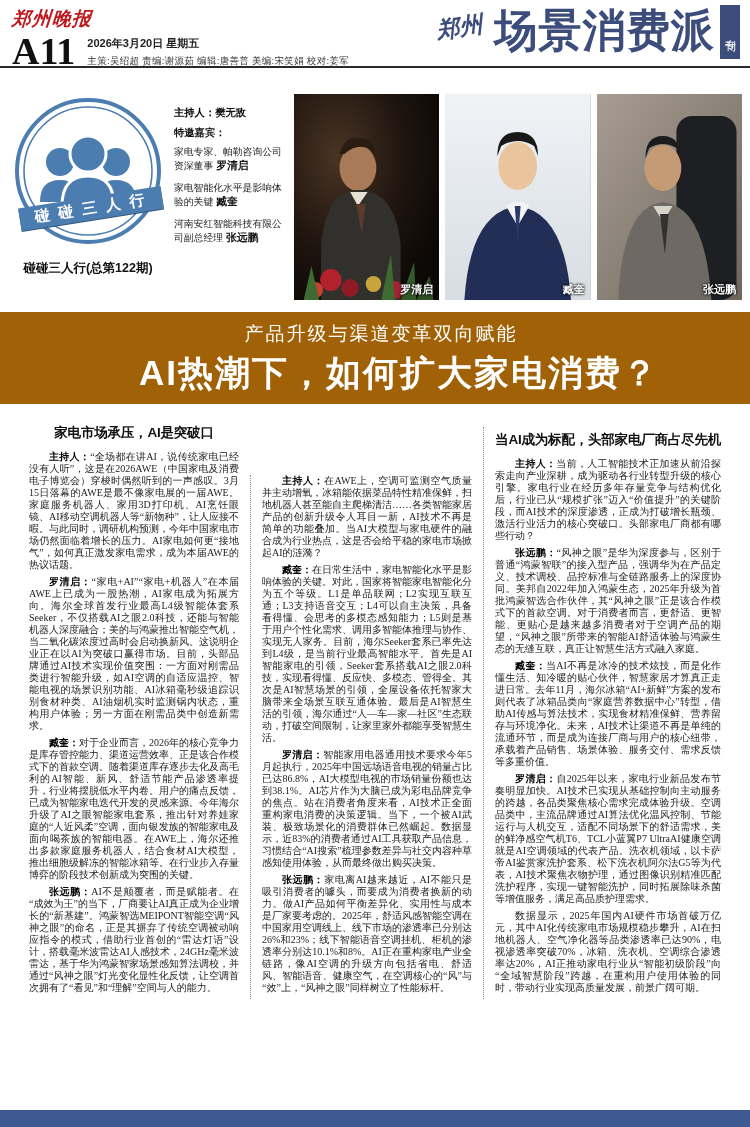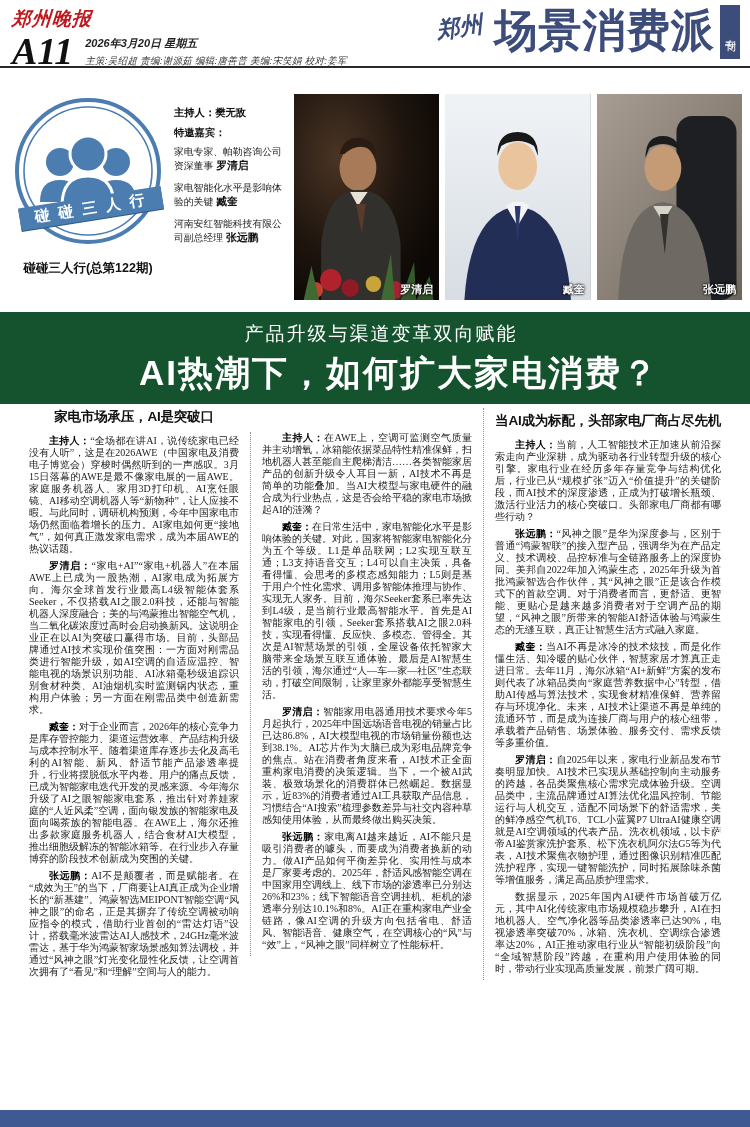--- a/index.html
+++ b/index.html
@@ -3,21 +3,21 @@
 <meta charset="utf-8">
 <style>
   html,body{margin:0;padding:0;background:#e9e9e9;}
   .page{position:relative;width:750px;height:1127px;margin:0 auto;background:#ffffff;
         font-family:"Liberation Serif","DejaVu Serif",serif;color:#1b1b1b;overflow:hidden;}
   
   .topbar{position:relative;height:66px;border-bottom:2px solid #2a2a2a;padding:0 10px;}
   .mast-left{position:absolute;left:12px;top:6px;}
   .mast-logo{font-family:"Liberation Serif",serif;font-weight:900;font-style:italic;
              color:#c0181f;font-size:19px;letter-spacing:1px;transform:skewX(-4deg);}
-  .mast-row{display:flex;align-items:flex-start;margin-top:1px;font-style:italic;}
+  .mast-row{display:flex;align-items:flex-start;margin-top:1px;}
   .pageno{font-family:"Liberation Serif",serif;font-weight:900;font-size:38px;line-height:36px;color:#111;}
   .dateblock{margin-left:12px;padding-top:3px;font-family:"Liberation Sans","DejaVu Sans",sans-serif;}
   .dateline{font-size:11px;font-weight:700;color:#222;}
   .credits{font-size:9.5px;color:#333;margin-top:4px;letter-spacing:0.3px;}
   .head-right{position:absolute;right:10px;top:2px;display:flex;align-items:flex-start;}
   .city-script{font-family:"Liberation Serif",serif;font-weight:900;font-style:italic;
                color:#3c4d7c;font-size:23px;transform:rotate(-8deg) translateY(10px);margin-right:4px;}
   .section-title{font-family:"Liberation Sans","DejaVu Sans",sans-serif;font-weight:900;
                  color:#3c4d7c;font-size:45px;line-height:58px;letter-spacing:1px;transform:scaleX(0.96);transform-origin:right;}
   .badge{width:20px;height:54px;background:#3c4d7c;color:#fff;margin-left:5px;margin-top:3px;
@@ -37,26 +37,26 @@
   .glabel{font-family:"Liberation Sans",sans-serif;font-weight:700;font-size:10.3px;color:#111;margin:0 0 6px;}
   .guest{margin:0 0 9px;}
   .gname{font-family:"Liberation Sans",sans-serif;font-weight:700;font-size:10.8px;color:#111;margin-left:3px;}
   .photos{flex:1;display:flex;gap:6px;padding-top:0;}
   .photo{position:relative;flex:1;height:206px;overflow:hidden;background:#ccc;}
   .photo svg{display:block;width:100%;height:100%;}
   .photo-caption{position:absolute;right:6px;bottom:3px;color:#fff;
                  font-family:"Liberation Sans",sans-serif;font-size:11px;font-weight:700;
                  text-shadow:0 0 3px #000,0 0 2px #000;}
   
-  .banner{margin-top:6px;height:92px;background:#14532d;color:#fff;text-align:center;padding-left:12px;}
+  .banner{margin-top:6px;height:92px;background:#a16207;color:#fff;text-align:center;padding-left:12px;}
   .kicker{padding-top:9px;font-family:"Liberation Sans",sans-serif;font-size:19px;letter-spacing:2px;}
   .headline{margin-top:3px;font-family:"Liberation Sans","DejaVu Sans",sans-serif;
             font-weight:900;font-size:35px;letter-spacing:2px;margin-left:36px;}
   
-  .articles{display:flex;align-items:center;padding:0 18px 0;}
+  .articles{display:flex;align-items:flex-end;padding:16px 18px 0;}
   .col{flex:1;padding:0 11px;}
   .col + .col{border-left:1px dotted #909090;}
   .col h3{margin:4px 0 9px;text-align:center;font-family:"Liberation Sans","DejaVu Sans",sans-serif;
           font-weight:700;font-size:13.5px;color:#111;white-space:nowrap;letter-spacing:-0.2px;}
   .para{margin:0 0 5px;text-indent:2em;text-align:justify;font-size:10px;line-height:12px;color:#1b1b1b;}
   .spk{font-family:Liberation Serif, serif;font-weight:700;color:#000;}
   
   .bottombar{position:absolute;left:0;right:0;bottom:0;height:17px;background:#3f5a93;}
 </style>
 </head>
@@ -188,21 +188,21 @@
     <div class="kicker">产品升级与渠道变革双向赋能</div>
     <div class="headline">AI热潮下，如何扩大家电消费？</div>
   </section>
 
   <main class="articles">
 
     <section class="col">
       <h3>家电市场承压，AI是突破口</h3>
       <p class="para"><b class="spk">主持人：</b><span>“全场都在讲AI，说传统家电已经没有人听”，这是在2026AWE（中国家电及消费电子博览会）穿梭时偶然听到的一声感叹。3月15日落幕的AWE是最不像家电展的一届AWE。家庭服务机器人、家用3D打印机、AI烹饪眼镜、AI移动空调机器人等“新物种”，让人应接不暇。与此同时，调研机构预测，今年中国家电市场仍然面临着增长的压力。AI家电如何更“接地气”，如何真正激发家电需求，成为本届AWE的热议话题。</span></p>
       <p class="para"><b class="spk">罗清启：</b><span>“家电+AI”“家电+机器人”在本届AWE上已成为一股热潮，AI家电成为拓展方向。海尔全球首发行业最高L4级智能体套系Seeker，不仅搭载AI之眼2.0科技，还能与智能机器人深度融合；美的与鸿蒙推出智能空气机，当二氧化碳浓度过高时会启动换新风。这说明企业正在以AI为突破口赢得市场。目前，头部品牌通过AI技术实现价值突围：一方面对刚需品类进行智能升级，如AI空调的自适应温控、智能电视的场景识别功能、AI冰箱毫秒级追踪识别食材种类、AI油烟机实时监测锅内状态，重构用户体验；另一方面在刚需品类中创造新需求。</span></p>
-      <p class="para"><b class="spk">臧奎：</b><span>对于企业而言，2026年的核心竞争力是库存管控能力、渠道运营效率、产品结构升级与成本控制水平。随着渠道库存逐步去化及高毛利的AI智能、新风、舒适节能产品渗透率提升，行业将摆脱低水平内卷。用户的痛点反馈，已成为智能家电迭代开发的灵感来源。今年海尔升级了AI之眼智能家电套系，推出针对养娃家庭的“人近风柔”空调，面向银发族的智能家电及面向喝茶族的智能电器。在AWE上，海尔还推出多款家庭服务机器人，结合食材AI大模型，推出细胞级解冻的智能冰箱等。在行业步入存量博弈的阶段技术创新成为突围的关键。</span></p>
+      <p class="para"><b class="spk">臧奎：</b><span>对于企业而言，2026年的核心竞争力是库存管控能力、渠道运营效率、正是该合作模式下的首款空调。随着渠道库存逐步去化及高毛利的AI智能、新风、舒适节能产品渗透率提升，行业将摆脱低水平内卷。用户的痛点反馈，已成为智能家电迭代开发的灵感来源。今年海尔升级了AI之眼智能家电套系，推出针对养娃家庭的“人近风柔”空调，面向银发族的智能家电及面向喝茶族的智能电器。在AWE上，海尔还推出多款家庭服务机器人，结合食材AI大模型，推出细胞级解冻的智能冰箱等。在行业步入存量博弈的阶段技术创新成为突围的关键。</span></p>
       <p class="para"><b class="spk">张远鹏：</b><span>AI不是颠覆者，而是赋能者。在“成效为王”的当下，厂商要让AI真正成为企业增长的“新基建”。鸿蒙智选MEIPONT智能空调“风神之眼”的命名，正是其摒弃了传统空调被动响应指令的模式，借助行业首创的“雷达灯语”设计，搭载毫米波雷达AI人感技术，24GHz毫米波雷达，基于华为鸿蒙智家场景感知算法调校，并通过“风神之眼”灯光变化显性化反馈，让空调首次拥有了“看见”和“理解”空间与人的能力。</span></p>
     </section>
 
     <section class="col">
       <p class="para"><b class="spk">主持人：</b><span>在AWE上，空调可监测空气质量并主动增氧，冰箱能依据菜品特性精准保鲜，扫地机器人甚至能自主爬梯清洁……各类智能家居产品的创新升级令人耳目一新，AI技术不再是简单的功能叠加。当AI大模型与家电硬件的融合成为行业热点，这是否会给平稳的家电市场掀起AI的涟漪？</span></p>
       <p class="para"><b class="spk">臧奎：</b><span>在日常生活中，家电智能化水平是影响体验的关键。对此，国家将智能家电智能化分为五个等级。L1是单品联网；L2实现互联互通；L3支持语音交互；L4可以自主决策，具备看得懂、会思考的多模态感知能力；L5则是基于用户个性化需求、调用多智能体推理与协作、实现无人家务。目前，海尔Seeker套系已率先达到L4级，是当前行业最高智能水平。首先是AI智能家电的引领，Seeker套系搭载AI之眼2.0科技，实现看得懂、反应快、多模态、管得全。其次是AI智慧场景的引领，全屋设备依托智家大脑带来全场景互联互通体验。最后是AI智慧生活的引领，海尔通过“人—车—家—社区”生态联动，打破空间限制，让家里家外都能享受智慧生活。</span></p>
       <p class="para"><b class="spk">罗清启：</b><span>智能家用电器通用技术要求今年5月起执行，2025年中国远场语音电视的销量占比已达86.8%，AI大模型电视的市场销量份额也达到38.1%。AI芯片作为大脑已成为彩电品牌竞争的焦点。站在消费者角度来看，AI技术正全面重构家电消费的决策逻辑。当下，一个被AI武装、极致场景化的消费群体已然崛起。数据显示，近83%的消费者通过AI工具获取产品信息，习惯结合“AI搜索”梳理参数差异与社交内容种草感知使用体验，从而最终做出购买决策。</span></p>
       <p class="para"><b class="spk">张远鹏：</b><span>家电离AI越来越近，AI不能只是吸引消费者的噱头，而要成为消费者换新的动力。做AI产品如何平衡差异化、实用性与成本是厂家要考虑的。2025年，舒适风感智能空调在中国家用空调线上、线下市场的渗透率已分别达26%和23%；线下智能语音空调挂机、柜机的渗透率分别达10.1%和8%。AI正在重构家电产业全链路，像AI空调的升级方向包括省电、舒适风、智能语音、健康空气，在空调核心的“风”与“效”上，“风神之眼”同样树立了性能标杆。</span></p>
     </section>
 

